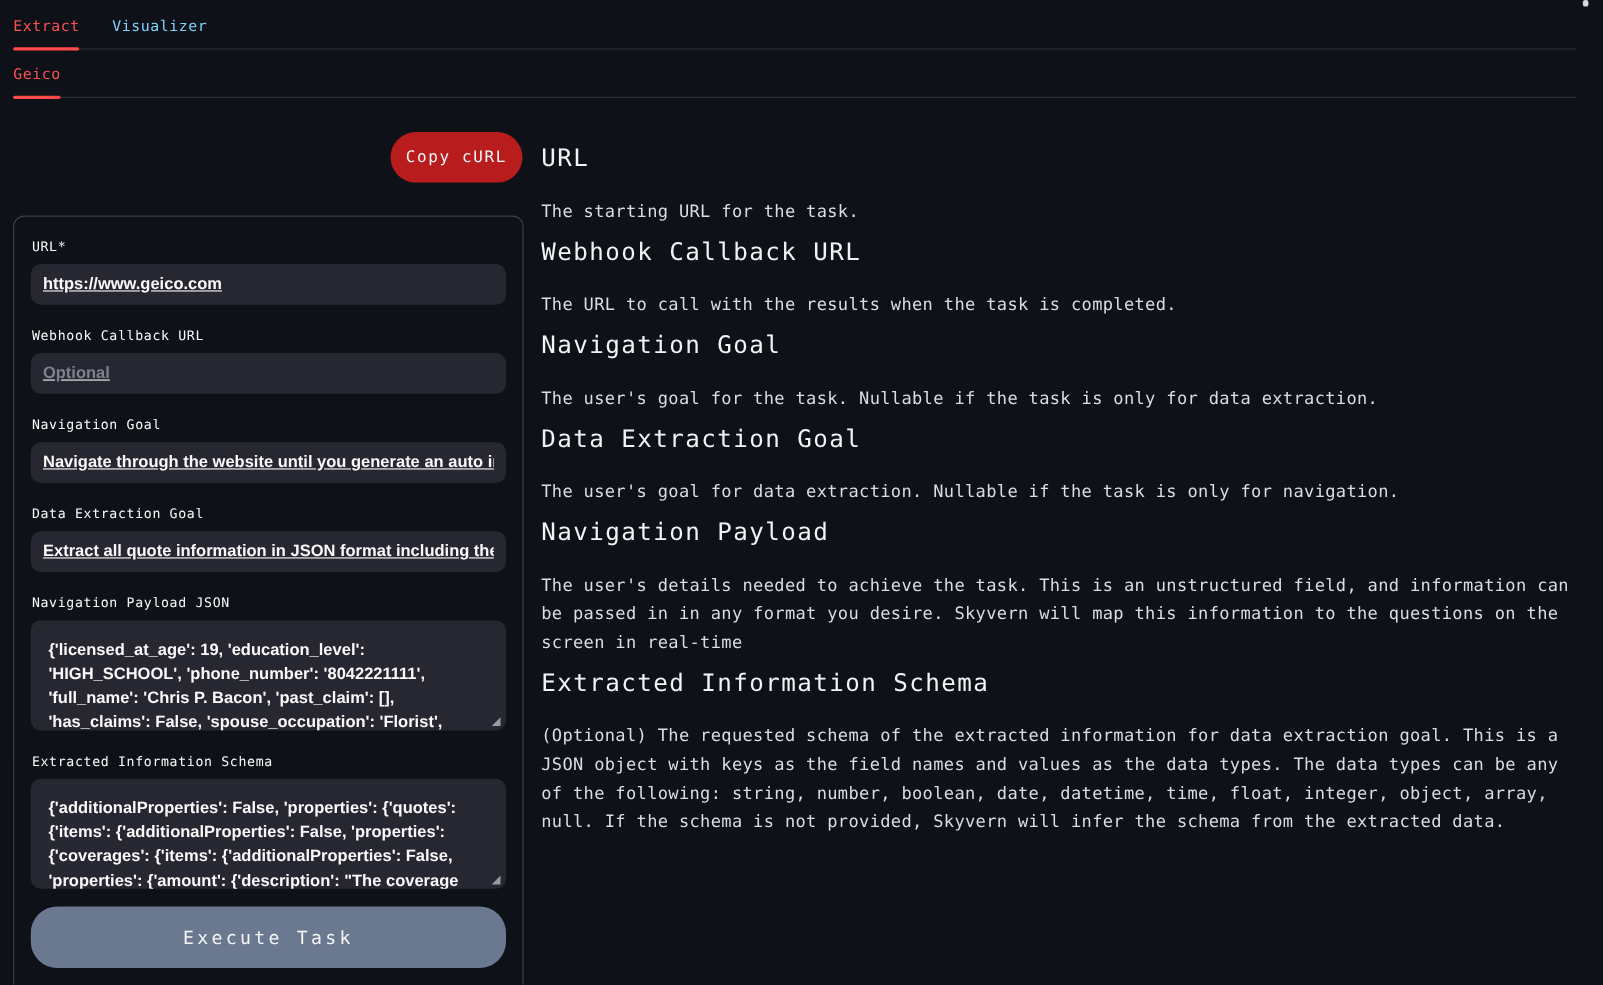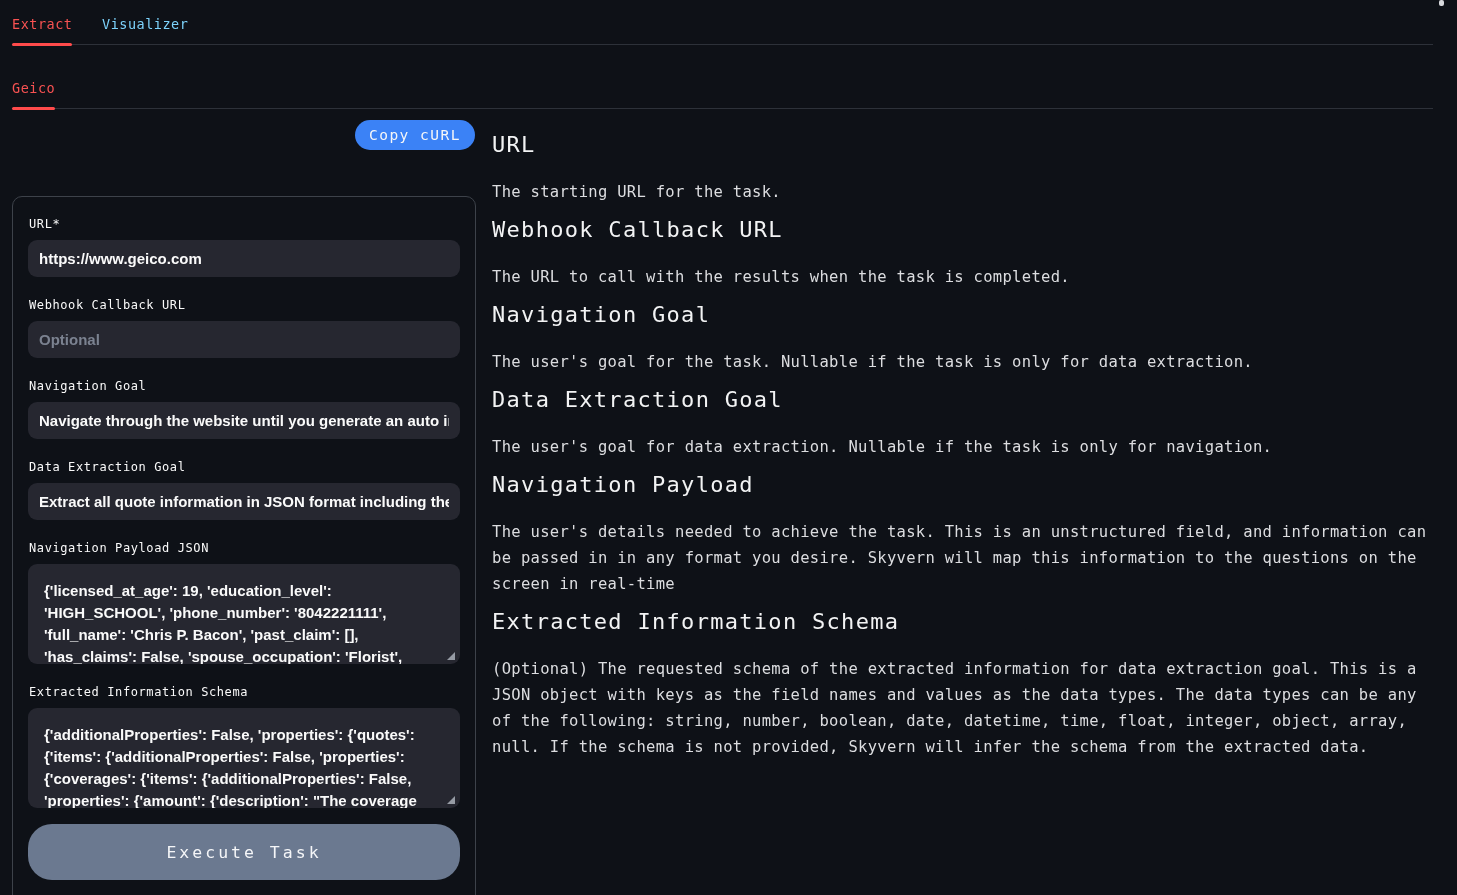--- a/index.html
+++ b/index.html
@@ -9,21 +9,21 @@
     color:#fafafa;
     font-family:"DejaVu Sans Mono","Liberation Mono",monospace;
     position:relative;
   }
   
   .tabbar {
     position:absolute; left:12px; width:1421px;
     border-bottom:1px solid #2d3139;
   }
   .tabbar-1 { top:12px; }
-  .tabbar-2 { top:76px; }
+  .tabbar-2 { top:56px; }
   .tab {
     display:inline-block; position:relative;
     font-size:13.5px; letter-spacing:0.5px;
     padding:4px 0 12px 0; margin-right:20px;
     color:#7dd3fc; cursor:pointer;
   }
   .tab.active { color:#f85252; }
   .tab.active::after {
     content:""; position:absolute; left:0; right:0; bottom:-2px;
     height:3px; background:#ff4b4b; border-radius:2px;
@@ -34,41 +34,42 @@
   }
   
   .left-col { position:absolute; left:12px; top:112px; width:464px; }
   .left-header { position:relative; height:84px; }
   .page-title {
     position:absolute; left:0; top:24px;
     font-size:28px; font-weight:400; letter-spacing:4px; color:#fafafa;
   }
   .copy-curl-btn {
     position:absolute; right:1px; top:8px;
-    height:30px; padding:0 14px;
-    background:#3b82f6; border:none; border-radius:23px;
+    height:46px; padding:0 14px;
+    background:#b91c1c; border:none; border-radius:23px;
     color:#f5f6f8; font-family:inherit; font-size:14.5px; letter-spacing:1.5px;
     cursor:pointer;
   }
   .form-card {
     border:1px solid #3d424a; border-radius:10px;
     padding:20px 15px 20px 15px;
     height:720px; 
   }
   .field-label {
     display:block; font-size:12px; letter-spacing:0.6px;
     color:#fafafa; margin:21px 1px 9px 1px;
   }
   .field-label.first { margin-top:0; }
   .text-input {
     width:100%; height:37px;
     background:#262730; border:none; border-radius:9px;
     color:#fafafa; font-family:"Liberation Sans",sans-serif;
     font-size:15px; font-weight:600; padding:16px 11px;
     outline:none;
+    text-decoration:underline;
   }
   .text-input::placeholder { color:#7b8290; opacity:1; }
   .ta-wrap { position:relative; }
   .text-area {
     display:block; width:100%; height:100px;
     background:#262730; border:none; border-radius:9px;
     color:#fafafa; font-family:"Liberation Sans",sans-serif;
     font-size:15px; font-weight:600; line-height:22px;
     padding:16px 16px; resize:none; overflow:hidden; outline:none;
   }

